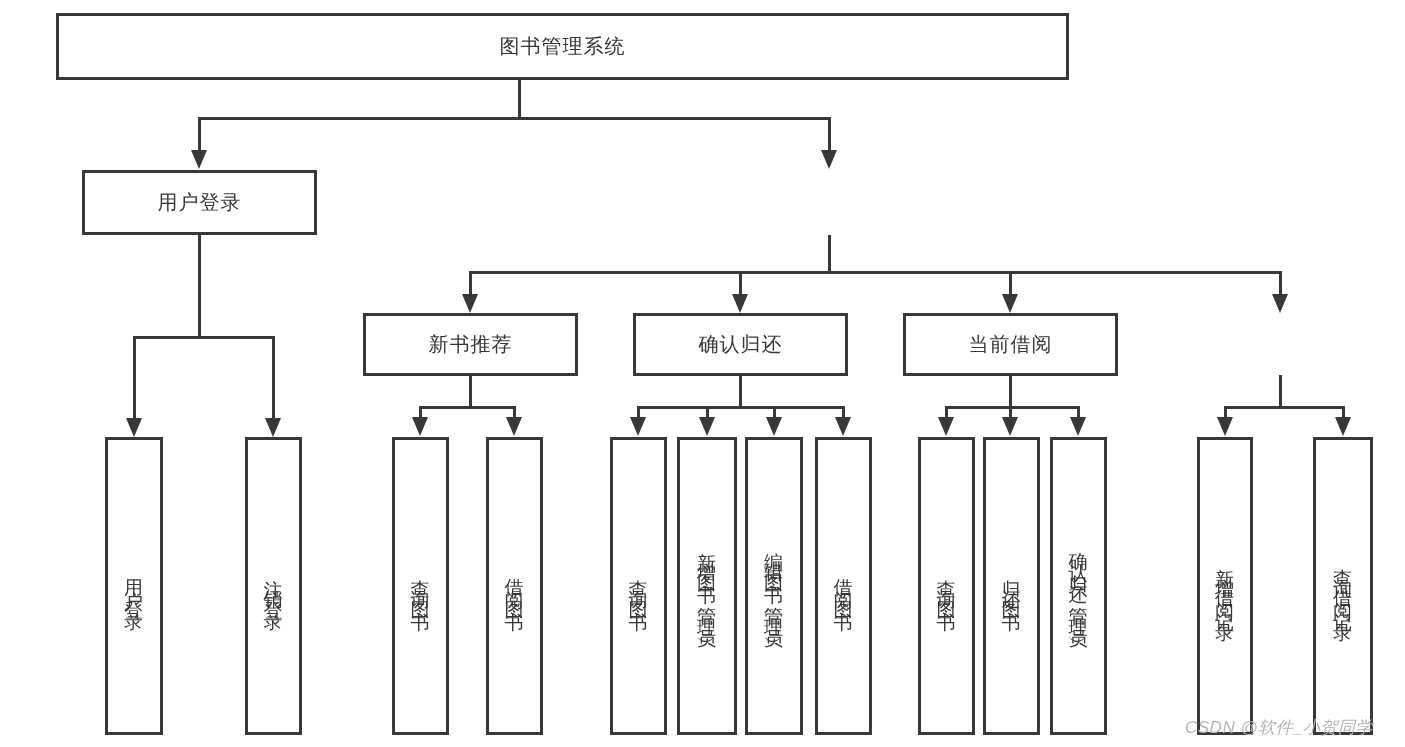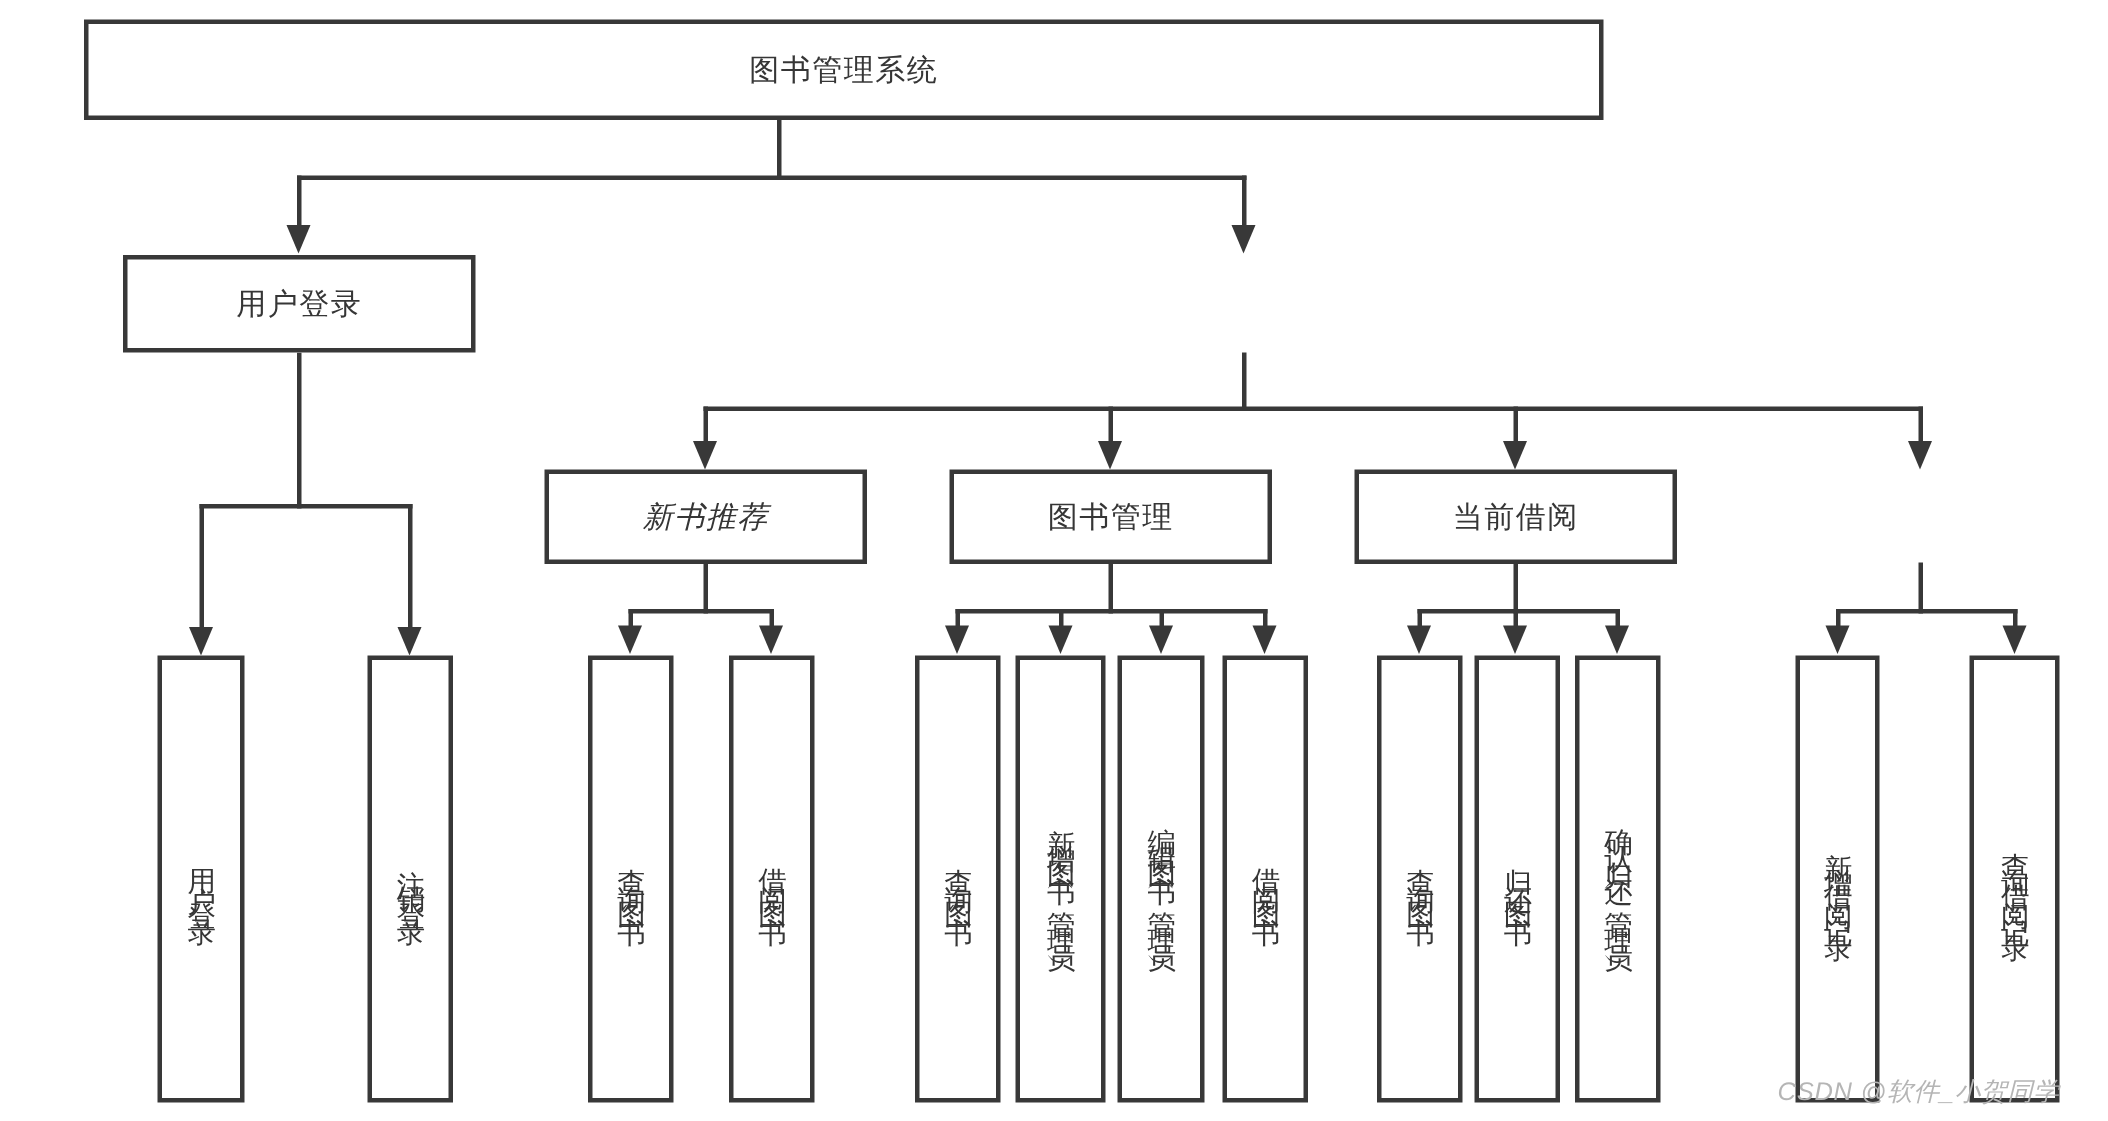--- a/index.html
+++ b/index.html
@@ -94,26 +94,26 @@
 
   <div class="node nh" style="left:12px;top:13px;width:1013px;height:67px;margin-left:44px;">
     <span>图书管理系统</span>
   </div>
 
   <div class="node nh" style="left:82px;top:170px;width:235px;height:65px;">
     <span>用户登录</span>
   </div>
 
 
-  <div class="node nh" style="left:363px;top:313px;width:215px;height:63px;font-style:italic;">
+  <div class="node nh" style="left:363px;top:313px;width:215px;height:63px;">
     <span>新书推荐</span>
   </div>
 
   <div class="node nh" style="left:633px;top:313px;width:215px;height:63px;">
-    <span>图书管理</span>
+    <span>确认归还</span>
   </div>
 
   <div class="node nh" style="left:903px;top:313px;width:215px;height:63px;text-align:right;">
     <span>当前借阅</span>
   </div>
 
 
   <div class="node nv" style="left:105px;top:437px;width:58px;height:298px;">
     <span>用户登录</span>
   </div>

